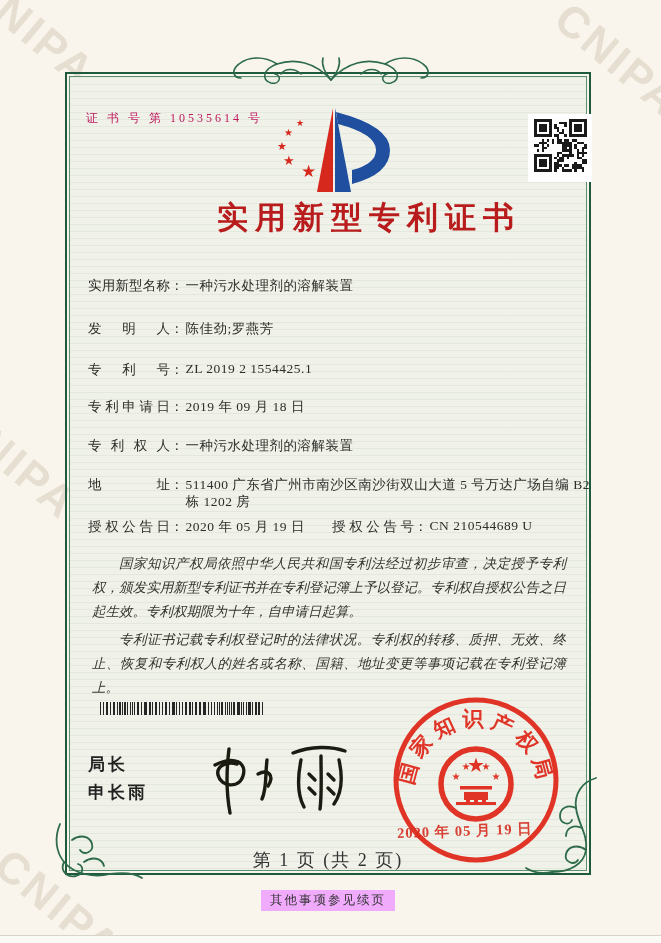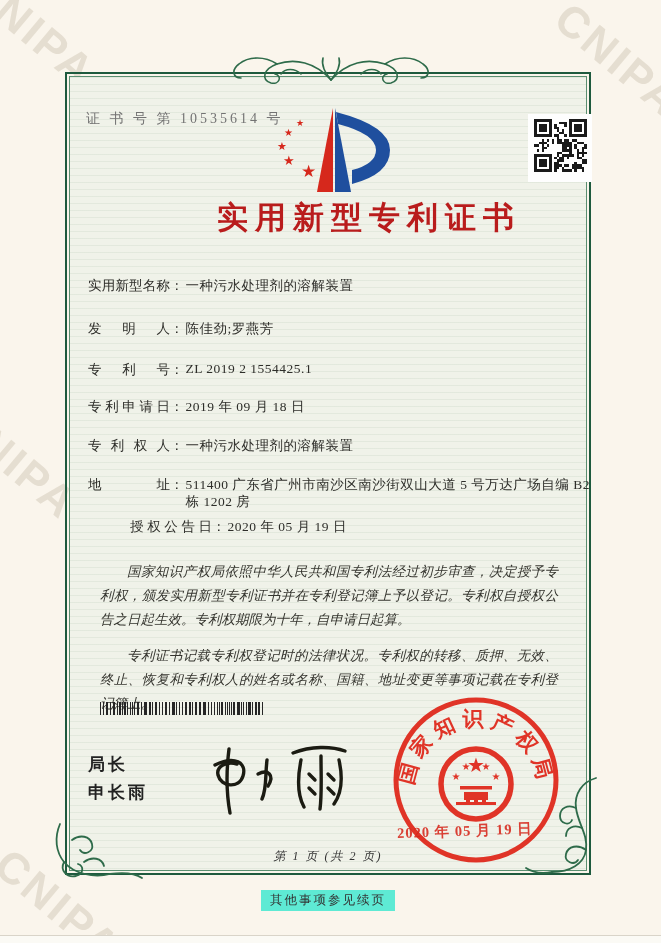--- a/index.html
+++ b/index.html
@@ -15,41 +15,41 @@
   
   .frame{position:absolute; left:65px; top:72px; width:526px; height:803px; border:2.5px solid #1e5a3e; box-sizing:border-box;}
   .frame-inner{position:absolute; left:2px; top:2px; right:2px; bottom:2px; border:1px solid #5a8f71;
       background:
         repeating-linear-gradient(180deg, rgba(138,168,140,0.13) 0px, rgba(138,168,140,0.13) 1px, rgba(0,0,0,0) 1px, rgba(0,0,0,0) 7px),
         #f0f2e9;}
 
   .ornament{position:absolute; color:#2e6b4a;}
 
   
-  .certno{position:absolute; left:86px; top:110px; font-size:14px; letter-spacing:3px; color:#737373;}
+  .certno{position:absolute; left:86px; top:110px; font-size:12px; letter-spacing:3px; color:#be185d;}
   .title{position:absolute; left:65px; top:197px; width:608px; text-align:center;
          font-size:31px; font-weight:700; letter-spacing:7px; color:#b91c1c;}
 
   .row{position:absolute; left:88px; font-size:13.5px; color:#2e2e2a;}
   .lbl{display:inline-block; width:82px; text-align:justify; text-align-last:justify; vertical-align:top;}
   .colon{display:inline-block; vertical-align:top;}
   .val{display:inline-block; vertical-align:top; margin-left:2px; letter-spacing:0.5px;}
   .val.addr{width:420px; line-height:17px;}
   .row2{position:absolute; font-size:13.5px; color:#2e2e2a;}
 
   .paras{position:absolute; left:88px; top:548px; width:482px; font-size:13.5px; font-style:italic;
          color:#34342e; line-height:24px; text-align:justify;}
-  .paras p{margin:12px; text-indent:2em;}
+  .paras p{margin:4px; text-indent:2em;}
 
   .officer{position:absolute; left:88px; font-family:"Liberation Sans", sans-serif; font-weight:600;
            font-size:17px; letter-spacing:3px; color:#222;}
 
-  .pageno{position:absolute; left:65px; top:848px; width:526px; text-align:center; font-size:12px; letter-spacing:2px; color:#333;font-style:italic;}
+  .pageno{position:absolute; left:65px; top:848px; width:526px; text-align:center; font-size:18px; letter-spacing:2px; color:#333;}
   .note{position:absolute; left:65px; top:890px; width:526px; text-align:center; font-size:12.5px; letter-spacing:2px; color:#333;}
-  .note span{background:#5eead4; padding:2px 9px; display:inline-block;}
+  .note span{background:#f0abfc; padding:2px 9px; display:inline-block;}
 
   .qr-patch{position:absolute; left:528px; top:114px; width:64px; height:68px; background:#fefefe;}
   .logo-star{position:absolute; color:#d6281c; line-height:1;}
 
   .seal-date{position:absolute; left:397px; top:821px; width:170px; font-size:14.5px; letter-spacing:1px;
              color:rgba(214,37,26,0.88); transform:rotate(-2deg); font-weight:600;}
 
   .scan-edge{position:absolute; left:0; bottom:0; width:661px; height:7px; background:#fbfaf5; border-top:1px solid #d9d4c9;}
 </style>
 </head>
@@ -264,22 +264,25 @@
   <div class="row" style="top:398px;">
     <span class="lbl">专利申请日</span><span class="colon">：</span><span class="val">2019 年 09 月 18 日</span>
   </div>
   <div class="row" style="top:437px;">
     <span class="lbl">专利权人</span><span class="colon">：</span><span class="val">一种污水处理剂的溶解装置</span>
   </div>
   <div class="row" style="top:476px;">
     <span class="lbl">地址</span><span class="colon">：</span><span class="val addr">511400 广东省广州市南沙区南沙街双山大道 5 号万达广场自编 B2 栋 1202 房</span>
   </div>
 
-  <div class="row2" style="left:88px; top:518px;margin-left:42px;">
+  <div class="row2" style="left:88px; top:518px;">
     <span class="lbl">授权公告日</span><span class="colon">：</span><span class="val">2020 年 05 月 19 日</span>
+  </div>
+  <div class="row2" style="left:332px; top:518px;">
+    <span class="lbl">授权公告号</span><span class="colon">：</span><span class="val">CN 210544689 U</span>
   </div>
 
   <div class="paras">
     <p>国家知识产权局依照中华人民共和国专利法经过初步审查，决定授予专利权，颁发实用新型专利证书并在专利登记簿上予以登记。专利权自授权公告之日起生效。专利权期限为十年，自申请日起算。</p>
     <p>专利证书记载专利权登记时的法律状况。专利权的转移、质押、无效、终止、恢复和专利权人的姓名或名称、国籍、地址变更等事项记载在专利登记簿上。</p>
   </div>
 
   <svg id="barcode-svg" style="position:absolute; left:100px; top:702px;" width="166" height="13" viewBox="0 0 166 13" shape-rendering="crispEdges">
       <rect x="0" y="0" width="1" height="13" fill="#262626"></rect>
       <rect x="3" y="0" width="1" height="13" fill="#262626"></rect>

